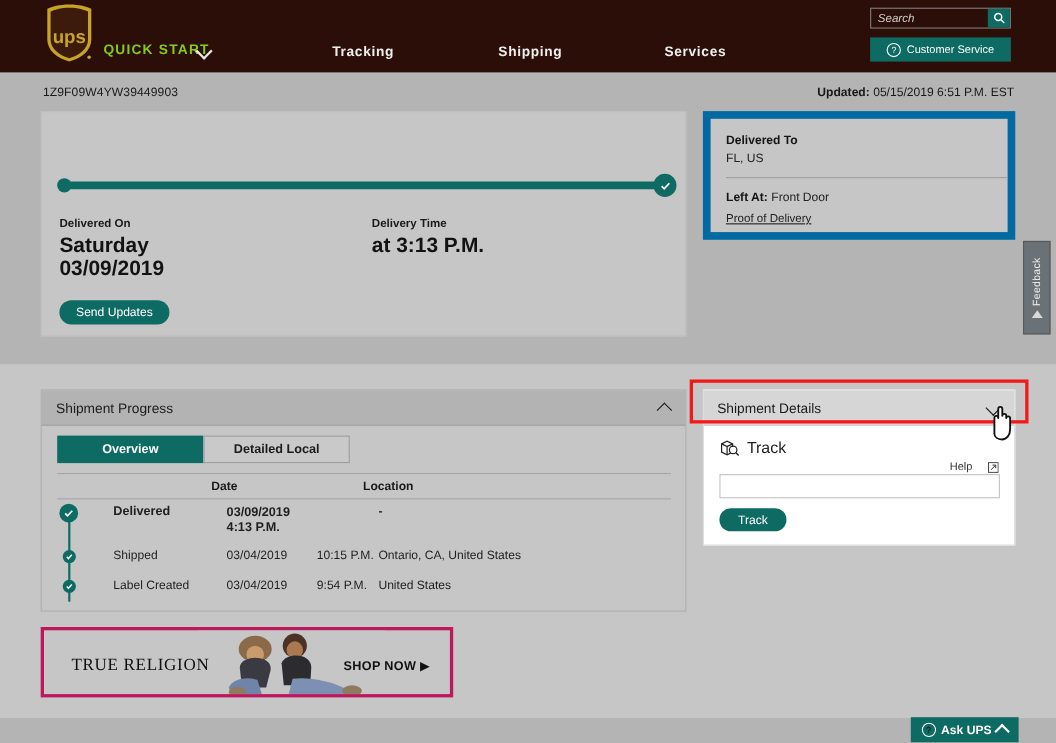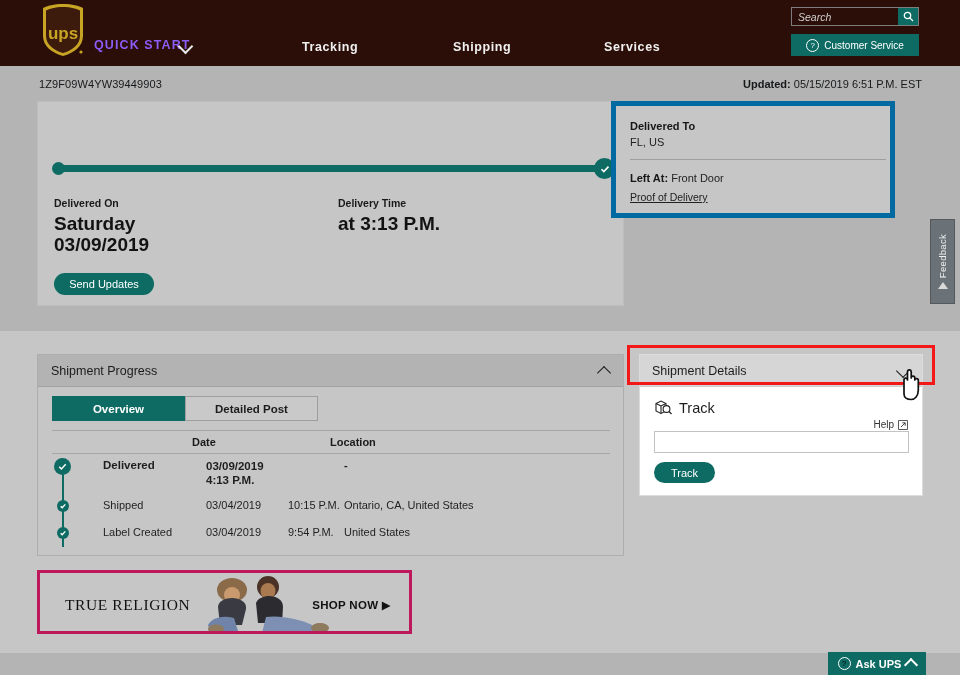--- a/index.html
+++ b/index.html
@@ -17,21 +17,21 @@
     background:#2b0e07;
   }
   .hdr-strip{
     position:absolute;left:0;top:66px;width:960px;height:4px;background:#b4b4b4;
   }
   .ups-logo{
     position:absolute;left:40px;top:3px;width:46px;height:54px;
   }
   .quick-start{
     position:absolute;left:94px;top:38px;
-    color:#8b5cf6;font-size:12.5px;font-weight:bold;letter-spacing:1.1px;
+    color:#84cc16;font-size:12.5px;font-weight:bold;letter-spacing:1.1px;
     cursor:pointer;
   }
   .qs-caret{
     position:absolute;left:180px;top:41px;width:9px;height:9px;
     border-right:2px solid #e8e8e8;border-bottom:2px solid #e8e8e8;
     transform:rotate(45deg);
   }
   .nav-link{
     position:absolute;top:40px;color:#efefef;font-size:12.5px;
     font-weight:bold;letter-spacing:.6px;cursor:pointer;
@@ -109,22 +109,22 @@
     line-height:22px;
   }
   .send-updates{
     position:absolute;left:16px;top:171px;width:100px;height:22px;
     background:#0e6b63;color:#fff;border-radius:12px;border:0;
     font-size:11px;font-family:"Liberation Sans",sans-serif;cursor:pointer;
   }
 
   
   .delivered-to{
-    position:absolute;left:611px;top:101px;width:284px;height:117px;
-    background:#c6c6c6;border:5px solid #0369a1;box-sizing:border-box;
+    position:absolute;left:639px;top:101px;width:284px;height:117px;
+    background:#c6c6c6;border:7px solid #0369a1;box-sizing:border-box;
   }
   .dt-title{position:absolute;left:14px;top:14px;font-size:11px;font-weight:bold;color:#161616;}
   .dt-val{position:absolute;left:14px;top:30px;font-size:11px;color:#222;}
   .dt-hr{position:absolute;left:14px;top:53px;width:256px;height:1px;background:#9e9e9e;}
   .dt-leftat{position:absolute;left:14px;top:66px;font-size:11px;color:#222;}
   .dt-leftat b{font-weight:bold;color:#161616;}
   .dt-pod{
     position:absolute;left:14px;top:85px;font-size:10.5px;color:#222;
     text-decoration:underline;cursor:pointer;
   }
@@ -217,21 +217,21 @@
   .red-highlight{
     position:absolute;left:627px;top:345px;width:308px;height:40px;
     border:3px solid #f41919;box-sizing:border-box;pointer-events:none;
   }
   .track-hdr{
     position:absolute;left:14px;top:44px;display:flex;align-items:center;gap:6px;
   }
   .track-hdr-txt{font-size:14.5px;color:#1d1d1d;}
   .help-link{
     position:absolute;right:14px;top:64px;font-size:10px;color:#333;
-    display:flex;align-items:center;gap:4px;cursor:pointer;
+    display:flex;align-items:center;gap:14px;cursor:pointer;
   }
   .track-input{
     position:absolute;left:14px;top:76px;width:255px;height:22px;
     border:1px solid #c3c3c3;box-sizing:border-box;outline:none;
     font-family:"Liberation Sans",sans-serif;font-size:11px;padding:0 5px;
     background:#fff;
   }
   .track-btn{
     position:absolute;left:14px;top:107px;width:61px;height:21px;
     background:#0e6b63;color:#fff;border:0;border-radius:11px;
@@ -363,21 +363,21 @@
 <div class="lower-bg"></div>
 
 <div class="ship-progress">
   <div class="sp-header">
     <div class="sp-title">Shipment Progress</div>
     <div class="sp-chev"></div>
   </div>
 
   <div class="tab-row">
     <div class="tab tab-active">Overview</div>
-    <div class="tab tab-inactive">Detailed Post</div>
+    <div class="tab tab-inactive">Detailed Local</div>
   </div>
 
   <div class="tbl-line" style="top:75px;"></div>
   <div class="col-hdr" style="left:154px;">Date</div>
   <div class="col-hdr" style="left:292px;">Location</div>
   <div class="tbl-line" style="top:98px;"></div>
 
   <div class="prog-rows">
     <div class="pline" style="top:14px;height:78px;"></div>
 

